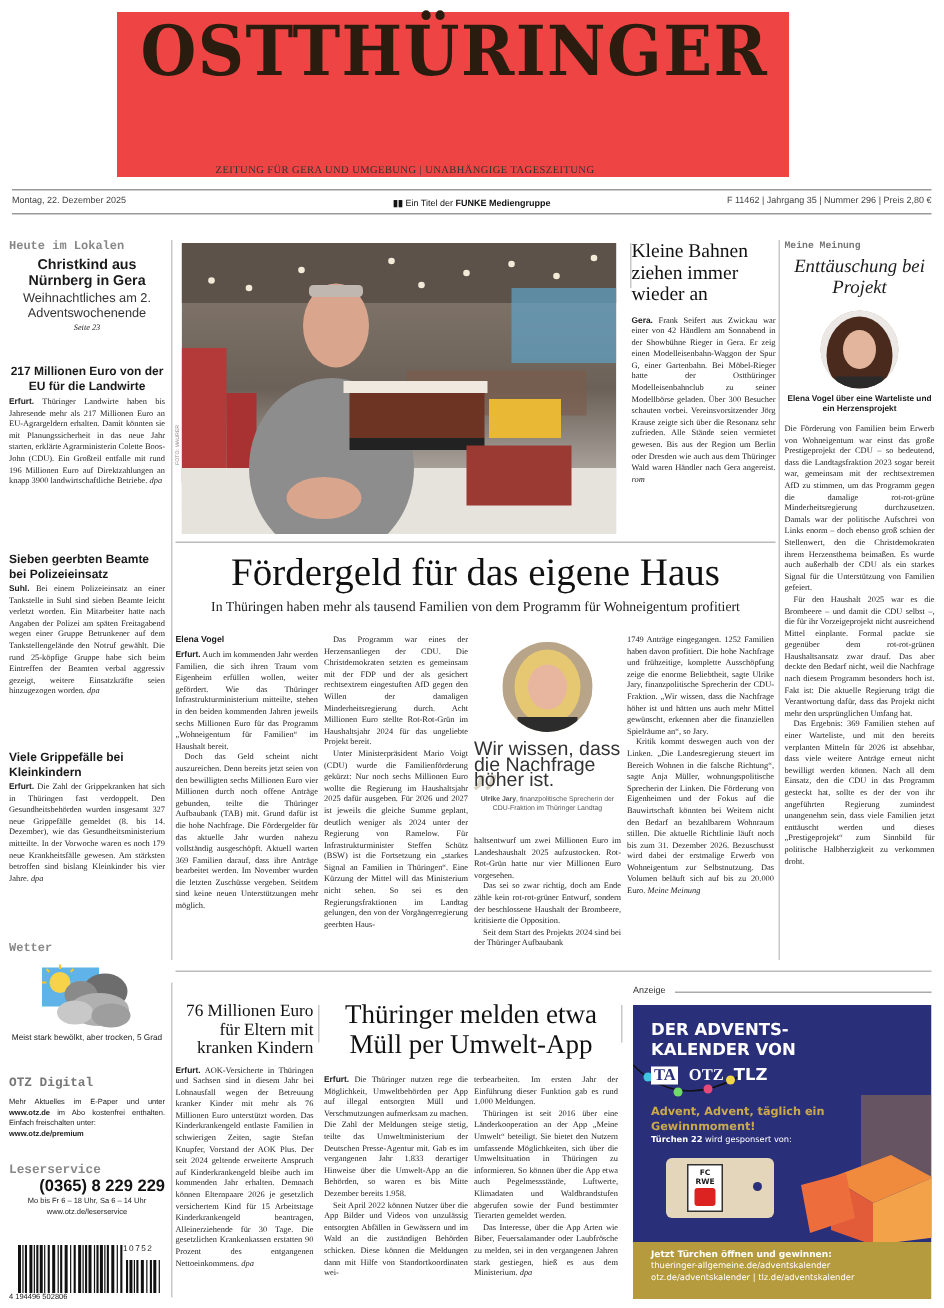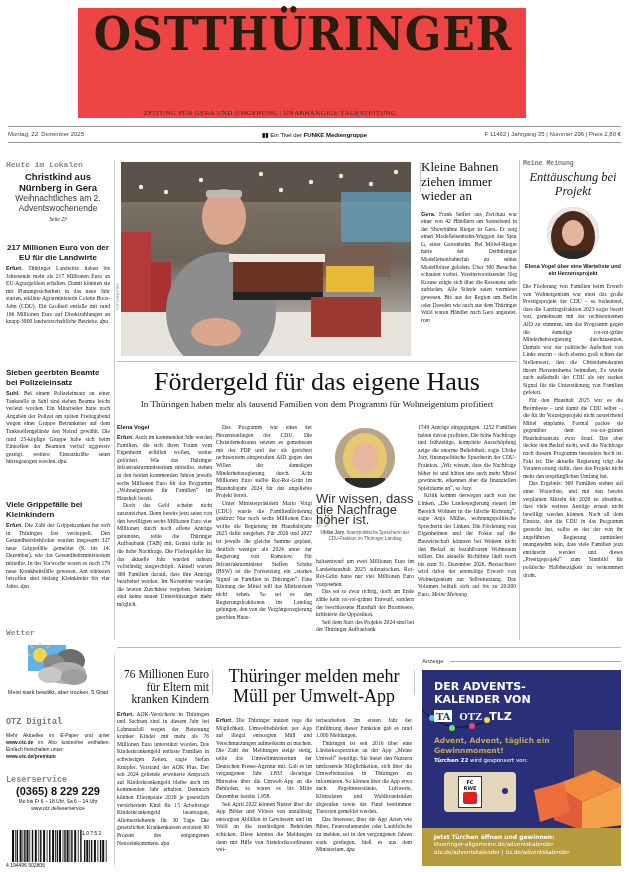--- a/index.html
+++ b/index.html
@@ -127,21 +127,21 @@
   <p class="sans" style="font-size:5px; line-height:7px; margin-top:5px; color:#222; text-align:justify;">
     <span>Mehr Aktuelles im E-Paper und unter</span>
     <b>www.otz.de</b>
     <span>im Abo kostenfrei enthalten. Einfach freischalten unter:</span>
     <b style="display:block;">www.otz.de/premium</b>
   </p>
 </div>
 
 <div class="abs" style="left:6px; top:775px; width:104px; text-align:center;">
   <div class="kicker-grey" style="font-size:8.5px; color:#888;">Leserservice</div>
-  <div class="lead-sans" style="font-size:11px; line-height:13px; color:#111;">(0365) 8 229 229</div>
+  <div class="lead-sans" style="font-size:11px; line-height:13px; color:#111;text-align:right;">(0365) 8 229 229</div>
   <div class="sans" style="font-size:5px; line-height:6.5px;">Mo bis Fr 6 – 18 Uhr, Sa 6 – 14 Uhr</div>
   <div class="sans" style="font-size:5px; line-height:6.5px;">www.otz.de/leserservice</div>
 </div>
 
 <div class="abs" style="left:6px; top:830px; width:104px; height:38px;">
   <svg id="barcode-svg" width="70" height="32" style="position:absolute; left:6px; top:0;">
       <rect x="0" y="0" width="2" height="32" fill="#111"></rect>
       <rect x="2.9" y="0" width="0.8" height="32" fill="#111"></rect>
       <rect x="4.6" y="0" width="1.4" height="32" fill="#111"></rect>
       <rect x="7.6" y="0" width="2" height="32" fill="#111"></rect>
@@ -310,21 +310,21 @@
 
 <div class="abs" style="left:117px; top:668px; width:92px;">
   <div class="serif" style="font-size:11.5px; line-height:12.5px; text-align:right; color:#111;">76 Millionen Euro für Eltern mit kranken Kindern</div>
   <p class="body-text" style="margin-top:5px;">
     <b>Erfurt.</b>
     <span>AOK-Versicherte in Thüringen und Sachsen sind in diesem Jahr bei Lohnausfall wegen der Betreuung kranker Kinder mit mehr als 76 Millionen Euro unterstützt worden. Das Kinderkrankengeld entlaste Familien in schwierigen Zeiten, sagte Stefan Knupfer, Vorstand der AOK Plus. Der seit 2024 geltende erweiterte Anspruch auf Kinderkrankengeld bleibe auch im kommenden Jahr erhalten. Demnach können Elternpaare 2026 je gesetzlich versichertem Kind für 15 Arbeitstage Kinderkrankengeld beantragen, Alleinerziehende für 30 Tage. Die gesetzlichen Krankenkassen erstatten 90 Prozent des entgangenen Nettoeinkommens.</span>
     <i>dpa</i>
   </p>
 </div>
 
-<div class="abs serif" style="left:216px; top:666px; width:196px; text-align:center; font-size:18px; line-height:20px; color:#111;">Thüringer melden mehr Müll per Umwelt-App</div>
+<div class="abs serif" style="left:216px; top:666px; width:196px; text-align:center; font-size:18px; line-height:20px; color:#111;">Thüringer melden etwa Müll per Umwelt-App</div>
 <div class="abs" style="left:216px; top:717px; width:96px;">
   <p class="body-text">
     <b>Erfurt.</b>
     <span>Die Thüringer nutzen rege die Möglichkeit, Umweltbehörden per App auf illegal entsorgten Müll und Verschmutzungen aufmerksam zu machen. Die Zahl der Meldungen steige stetig, teilte das Umweltministerium der Deutschen Presse-Agentur mit. Gab es im vergangenen Jahr 1.833 derartiger Hinweise über die Umwelt-App an die Behörden, so waren es bis Mitte Dezember bereits 1.958.</span>
   </p>
   <p class="body-text indent">Seit April 2022 können Nutzer über die App Bilder und Videos von unzulässig entsorgten Abfällen in Gewässern und im Wald an die zuständigen Behörden schicken. Diese können die Meldungen dann mit Hilfe von Standortkoordinaten wei-</p>
 </div>
 <div class="abs" style="left:316px; top:717px; width:96px;">
   <p class="body-text">terbearbeiten. Im ersten Jahr der Einführung dieser Funktion gab es rund 1.000 Meldungen.</p>
   <p class="body-text indent">Thüringen ist seit 2016 über eine Länderkooperation an der App „Meine Umwelt“ beteiligt. Sie bietet den Nutzern umfassende Möglichkeiten, sich über die Umweltsituation in Thüringen zu informieren. So können über die App etwa auch Pegelmessstände, Luftwerte, Klimadaten und Waldbrandstufen abgerufen sowie der Fund bestimmter Tierarten gemeldet werden.</p>

